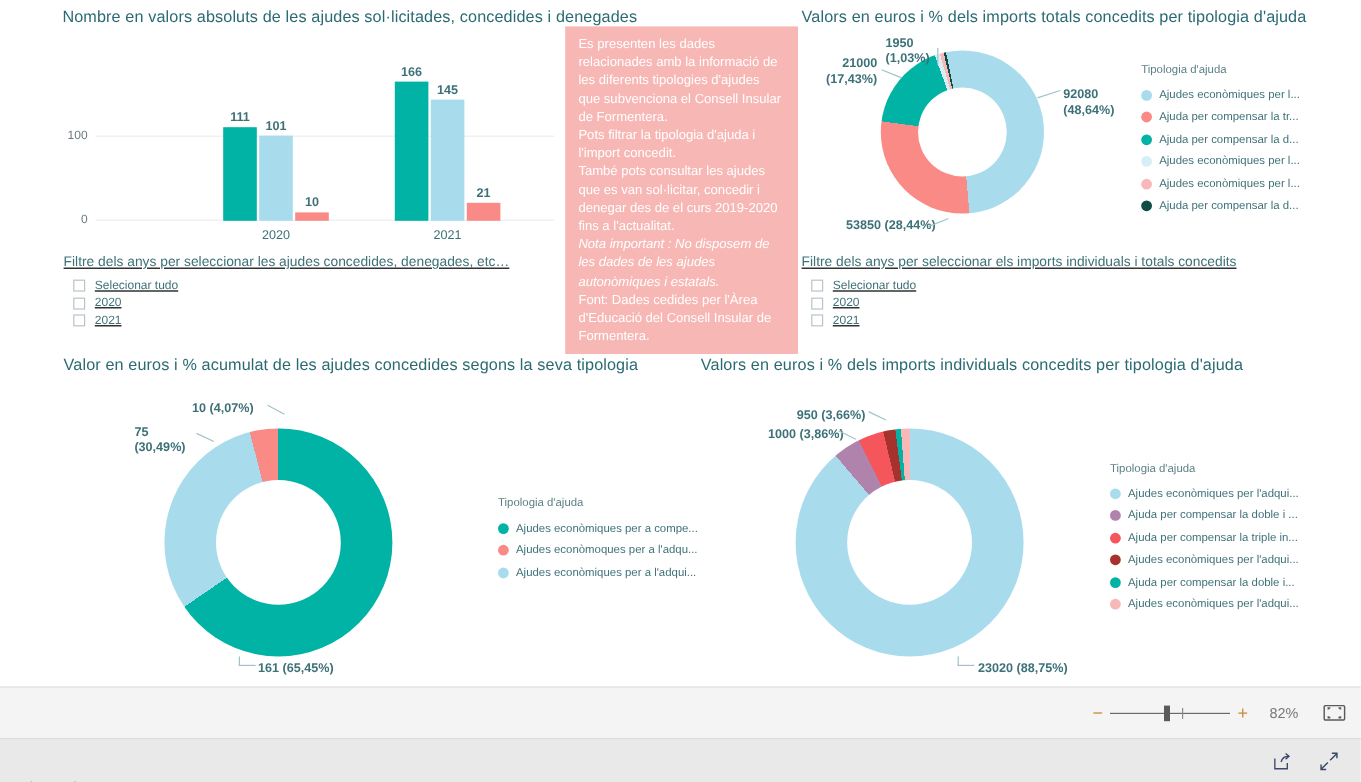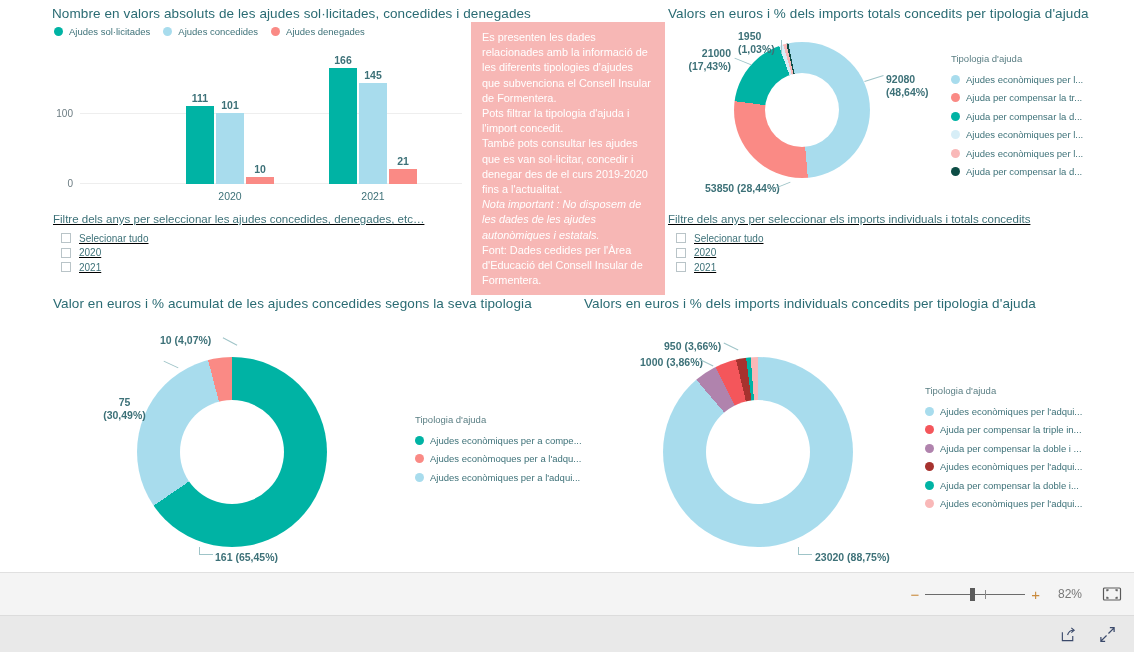--- a/index.html
+++ b/index.html
@@ -126,34 +126,20 @@
   .ficon { width: 17px; height: 17px; color: #3b4a6b; }
 </style>
 </head>
 <body>
 
 <div class="report-canvas">
 
   <div id="bar-visual">
     <div class="viz-title" style="left:0;top:0;">Nombre en valors absoluts de les ajudes sol·licitades, concedides i denegades</div>
 
-    <div class="bar-legend-inline">
-      <div class="legend-row">
-        <span class="legend-dot" style="background:#00b3a4"></span>
-        <span>Ajudes sol·licitades</span>
-      </div>
-      <div class="legend-row">
-        <span class="legend-dot" style="background:#a8dced"></span>
-        <span>Ajudes concedides</span>
-      </div>
-      <div class="legend-row">
-        <span class="legend-dot" style="background:#fa8a85"></span>
-        <span>Ajudes denegades</span>
-      </div>
-    </div>
 
     <div class="plot">
 
       <div class="gridline" style="bottom:0;">
         <span class="ylabel">0</span>
       </div>
       <div class="gridline" style="bottom:70px;">
         <span class="ylabel">100</span>
       </div>
 
@@ -293,21 +279,21 @@
                 background: conic-gradient(
                   #00b3a4 0deg 235.6deg,
                   #a8dced 235.6deg 345.4deg,
                   #fa8a85 345.4deg 360deg);">
       <i style="position:absolute;width:104px;height:104px;border-radius:50%;background:#fff;left:43px;top:43px;"></i>
     </div>
 
     <div class="dlabel" style="left:107px;top:38px;">
       <div>10 (4,07%)</div>
     </div>
-    <div class="dlabel" style="left:48px;top:58px;text-align:center;width:47px;margin-top:42px;">
+    <div class="dlabel" style="left:59px;top:58px;text-align:left;width:47px;">
       <div>75</div>
       <div>(30,49%)</div>
     </div>
     <div class="dlabel" style="left:162px;top:255px;">
       <div>161 (65,45%)</div>
     </div>
 
     <div class="leader" style="left:169px;top:45px;width:16px;border-top-width:1px;transform:rotate(28deg);"></div>
     <div class="leader" style="left:110px;top:68px;width:16px;border-top-width:1px;transform:rotate(25deg);"></div>
     <div class="leader" style="left:146px;top:251px;width:14px;border-bottom-width:1px;border-left-width:1px;height:8px;"></div>
@@ -358,26 +344,26 @@
     <div class="leader" style="left:114px;top:66px;width:16px;border-top-width:1px;transform:rotate(26deg);"></div>
     <div class="leader" style="left:214px;top:251px;width:14px;border-bottom-width:1px;border-left-width:1px;height:8px;"></div>
 
     <div style="position:absolute;left:341px;top:89px;width:195px;">
       <div class="legend-title">Tipologia d'ajuda</div>
       <div class="legend-row">
         <span class="legend-dot" style="background:#a8dced"></span>
         <span>Ajudes econòmiques per l'adqui...</span>
       </div>
       <div class="legend-row">
+        <span class="legend-dot" style="background:#b083ad"></span>
+        <span>Ajuda per compensar la doble i ...</span>
+      </div>
+      <div class="legend-row">
         <span class="legend-dot" style="background:#f4565b"></span>
         <span>Ajuda per compensar la triple in...</span>
-      </div>
-      <div class="legend-row">
-        <span class="legend-dot" style="background:#b083ad"></span>
-        <span>Ajuda per compensar la doble i ...</span>
       </div>
       <div class="legend-row">
         <span class="legend-dot" style="background:#a6322e"></span>
         <span>Ajudes econòmiques per l'adqui...</span>
       </div>
       <div class="legend-row">
         <span class="legend-dot" style="background:#00b3a4"></span>
         <span>Ajuda per compensar la doble i...</span>
       </div>
       <div class="legend-row">

